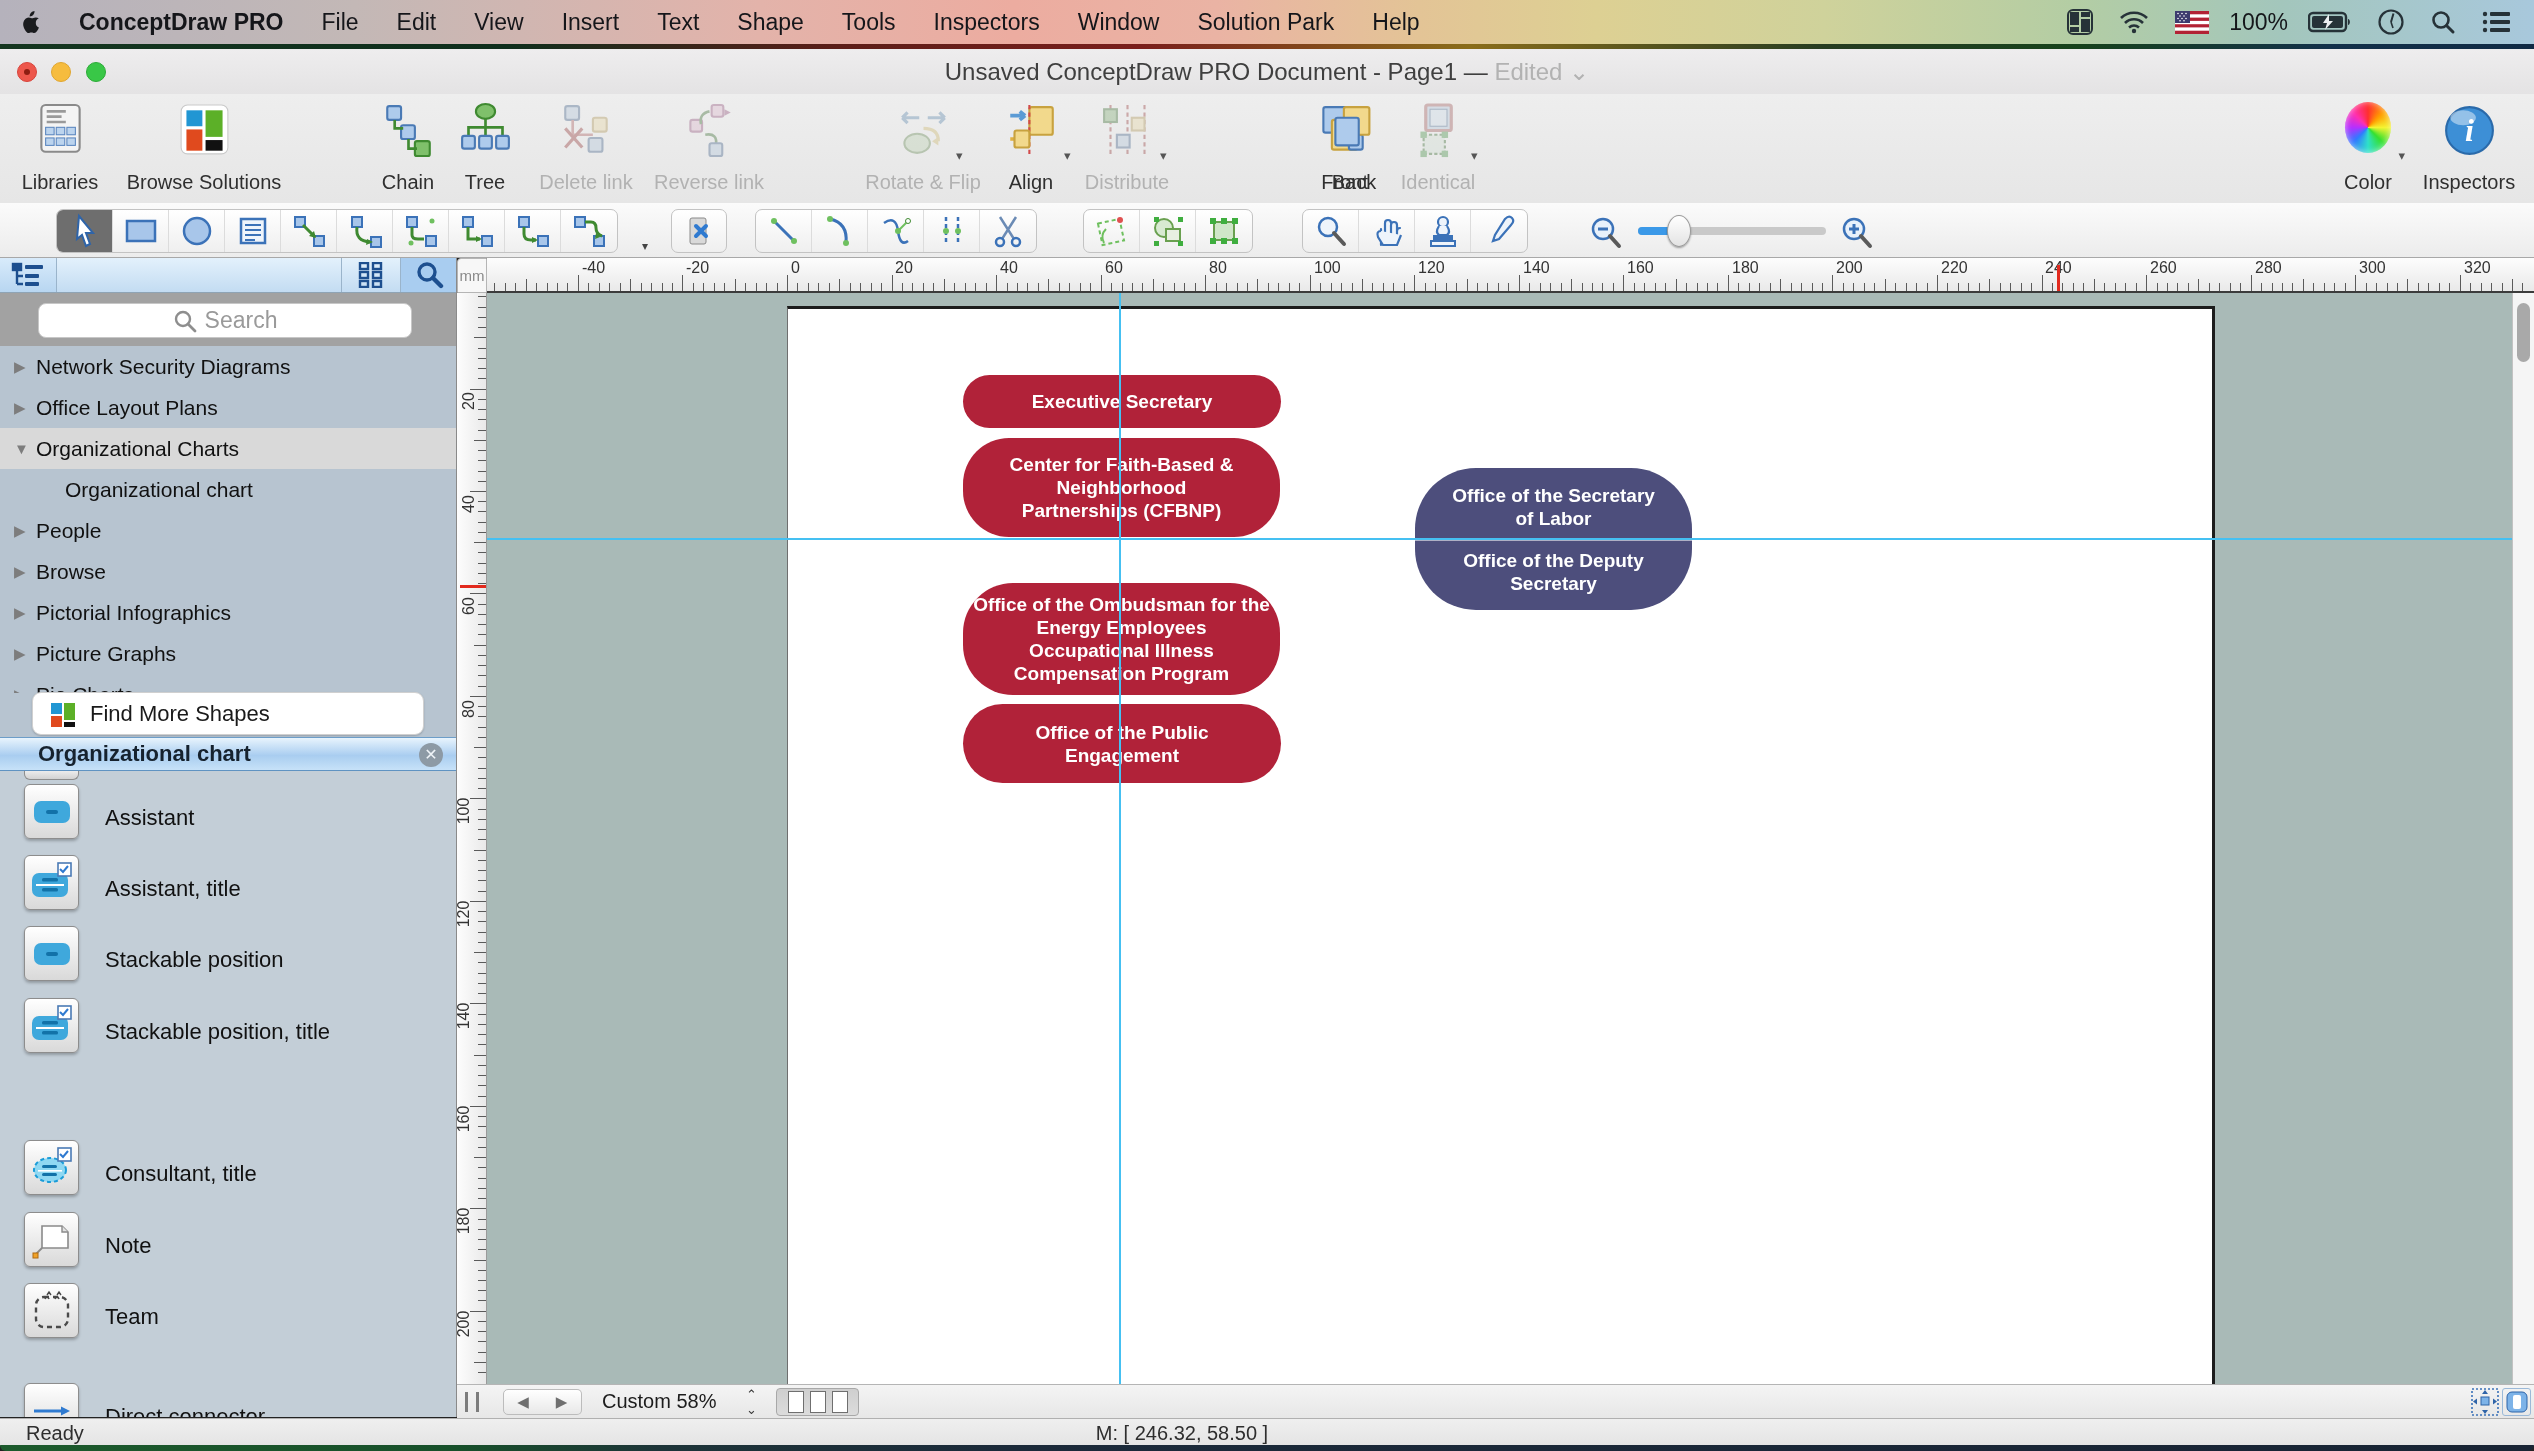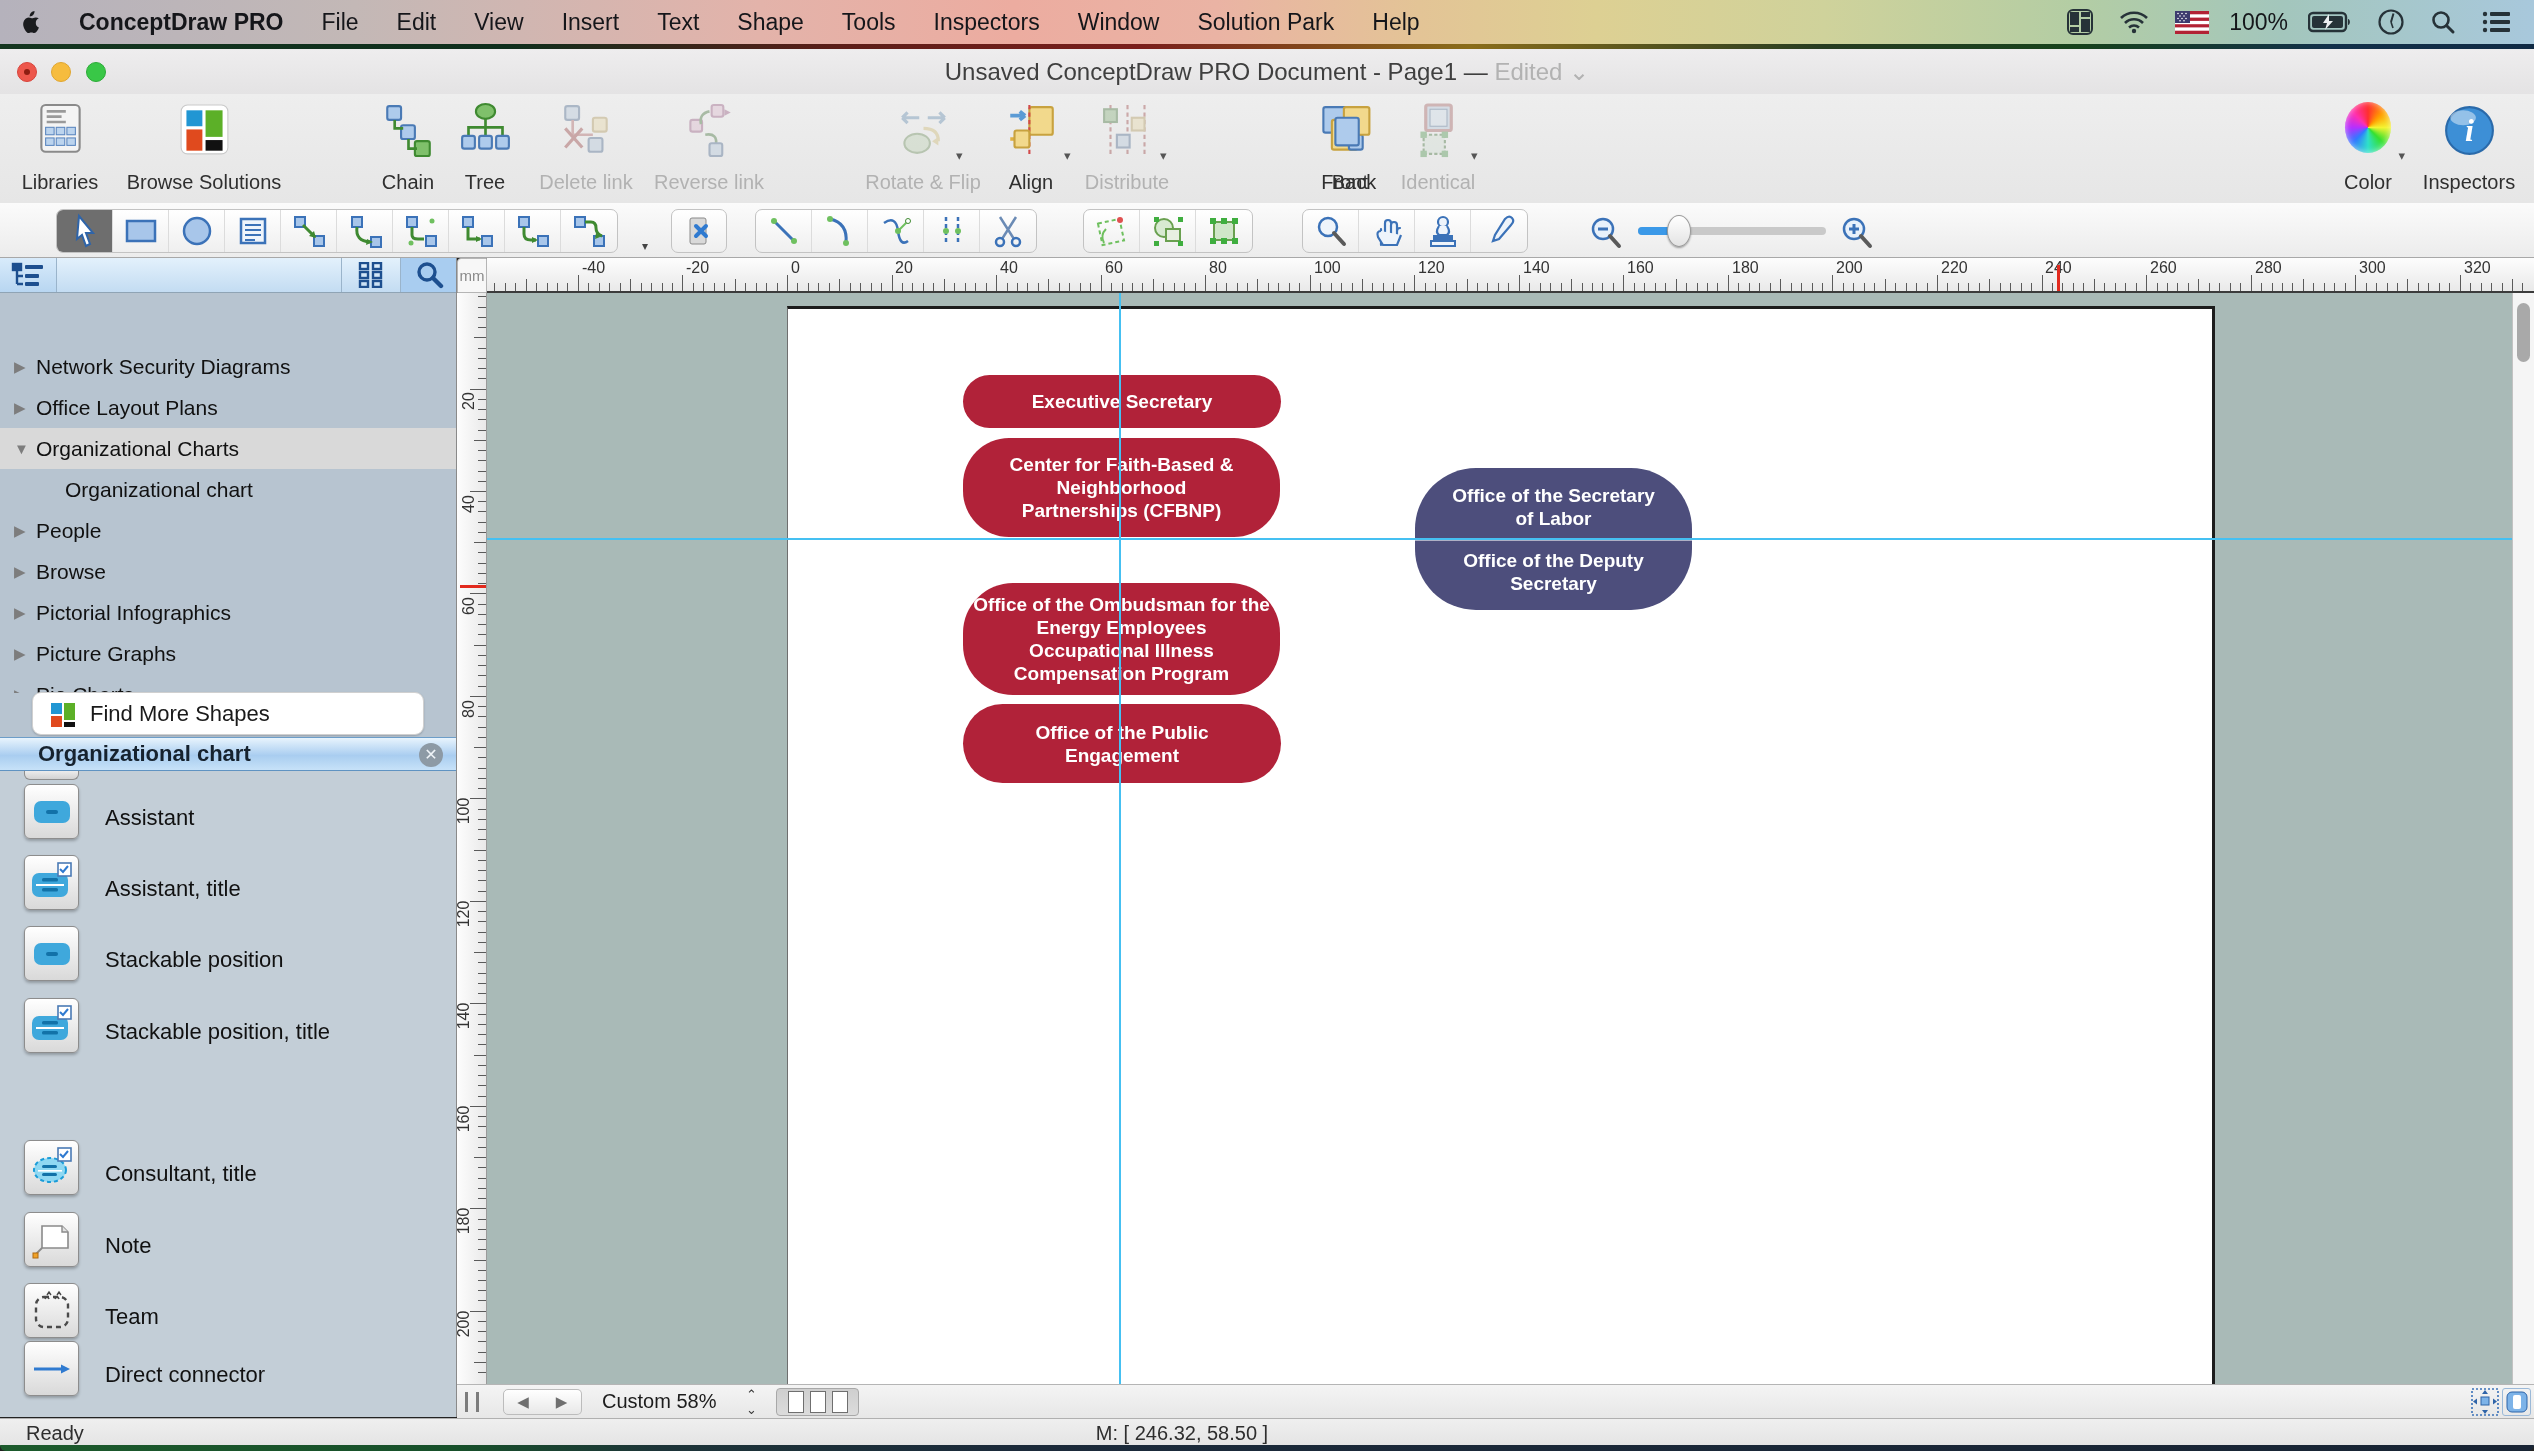--- a/index.html
+++ b/index.html
@@ -637,20 +637,29 @@
           </g>
         </svg>
     </div>
     <div class="ph-btn" id="ph-search">
       <svg width="30" height="30" viewBox="0 0 30 30">
           <circle cx="13" cy="12" r="8" fill="none" stroke="#1d4f8f" stroke-width="3.4"></circle>
           <path d="M19 18 L27 26" stroke="#1d4f8f" stroke-width="4.4" stroke-linecap="round"></path>
         </svg>
     </div>
   </div>
+  <div class="abs" id="search-strip">
+    <div class="abs" id="search-field">
+      <svg width="24" height="24" viewBox="0 0 24 24">
+          <circle cx="10" cy="10" r="7" fill="none" stroke="#8e8e8e" stroke-width="2.4"></circle>
+          <path d="M15 15 L22 22" stroke="#8e8e8e" stroke-width="2.8" stroke-linecap="round"></path>
+        </svg>
+      <span>Search</span>
+    </div>
+  </div>
   <div class="abs" id="library-list">
       <div class="lib-row">
         <span class="lib-arrow">▶</span>
         <span>Network Security Diagrams</span>
       </div>
       <div class="lib-row">
         <span class="lib-arrow">▶</span>
         <span>Office Layout Plans</span>
       </div>
       <div class="lib-row selected">
@@ -767,21 +776,21 @@
       <div class="shape-row" style="top: 510px;">
         <div class="shape-btn">
           <svg width="44" height="44" viewBox="0 0 44 44">
             <rect x="6" y="8" width="32" height="30" rx="8" fill="none" stroke="#4a4a4a" stroke-width="2.4" stroke-dasharray="5 4"></rect>
             <path d="M15 10 q2 -5 4 0 M25 10 q2 -5 4 0" fill="none" stroke="#4a4a4a" stroke-width="1.6"></path>
             <path d="M17 6 l2 -3 2 3 M27 6 l2 -3 2 3" fill="none" stroke="#4a4a4a" stroke-width="1.4"></path>
           </svg>
         </div>
         <div class="shape-label">Team</div>
       </div>
-      <div class="shape-row" style="top: 568px; padding-left: 24px;">
+      <div class="shape-row" style="top: 610px; padding-left: 24px;">
         <div class="shape-btn">
           <svg width="44" height="44" viewBox="0 0 44 44">
             <path d="M4 22 h30" stroke="#2f7ad0" stroke-width="3"></path>
             <path d="M40 22 l-9 -4.5 v9z" fill="#2f7ad0"></path>
           </svg>
         </div>
         <div class="shape-label">Direct connector</div>
       </div>
     </div>
 </div>

